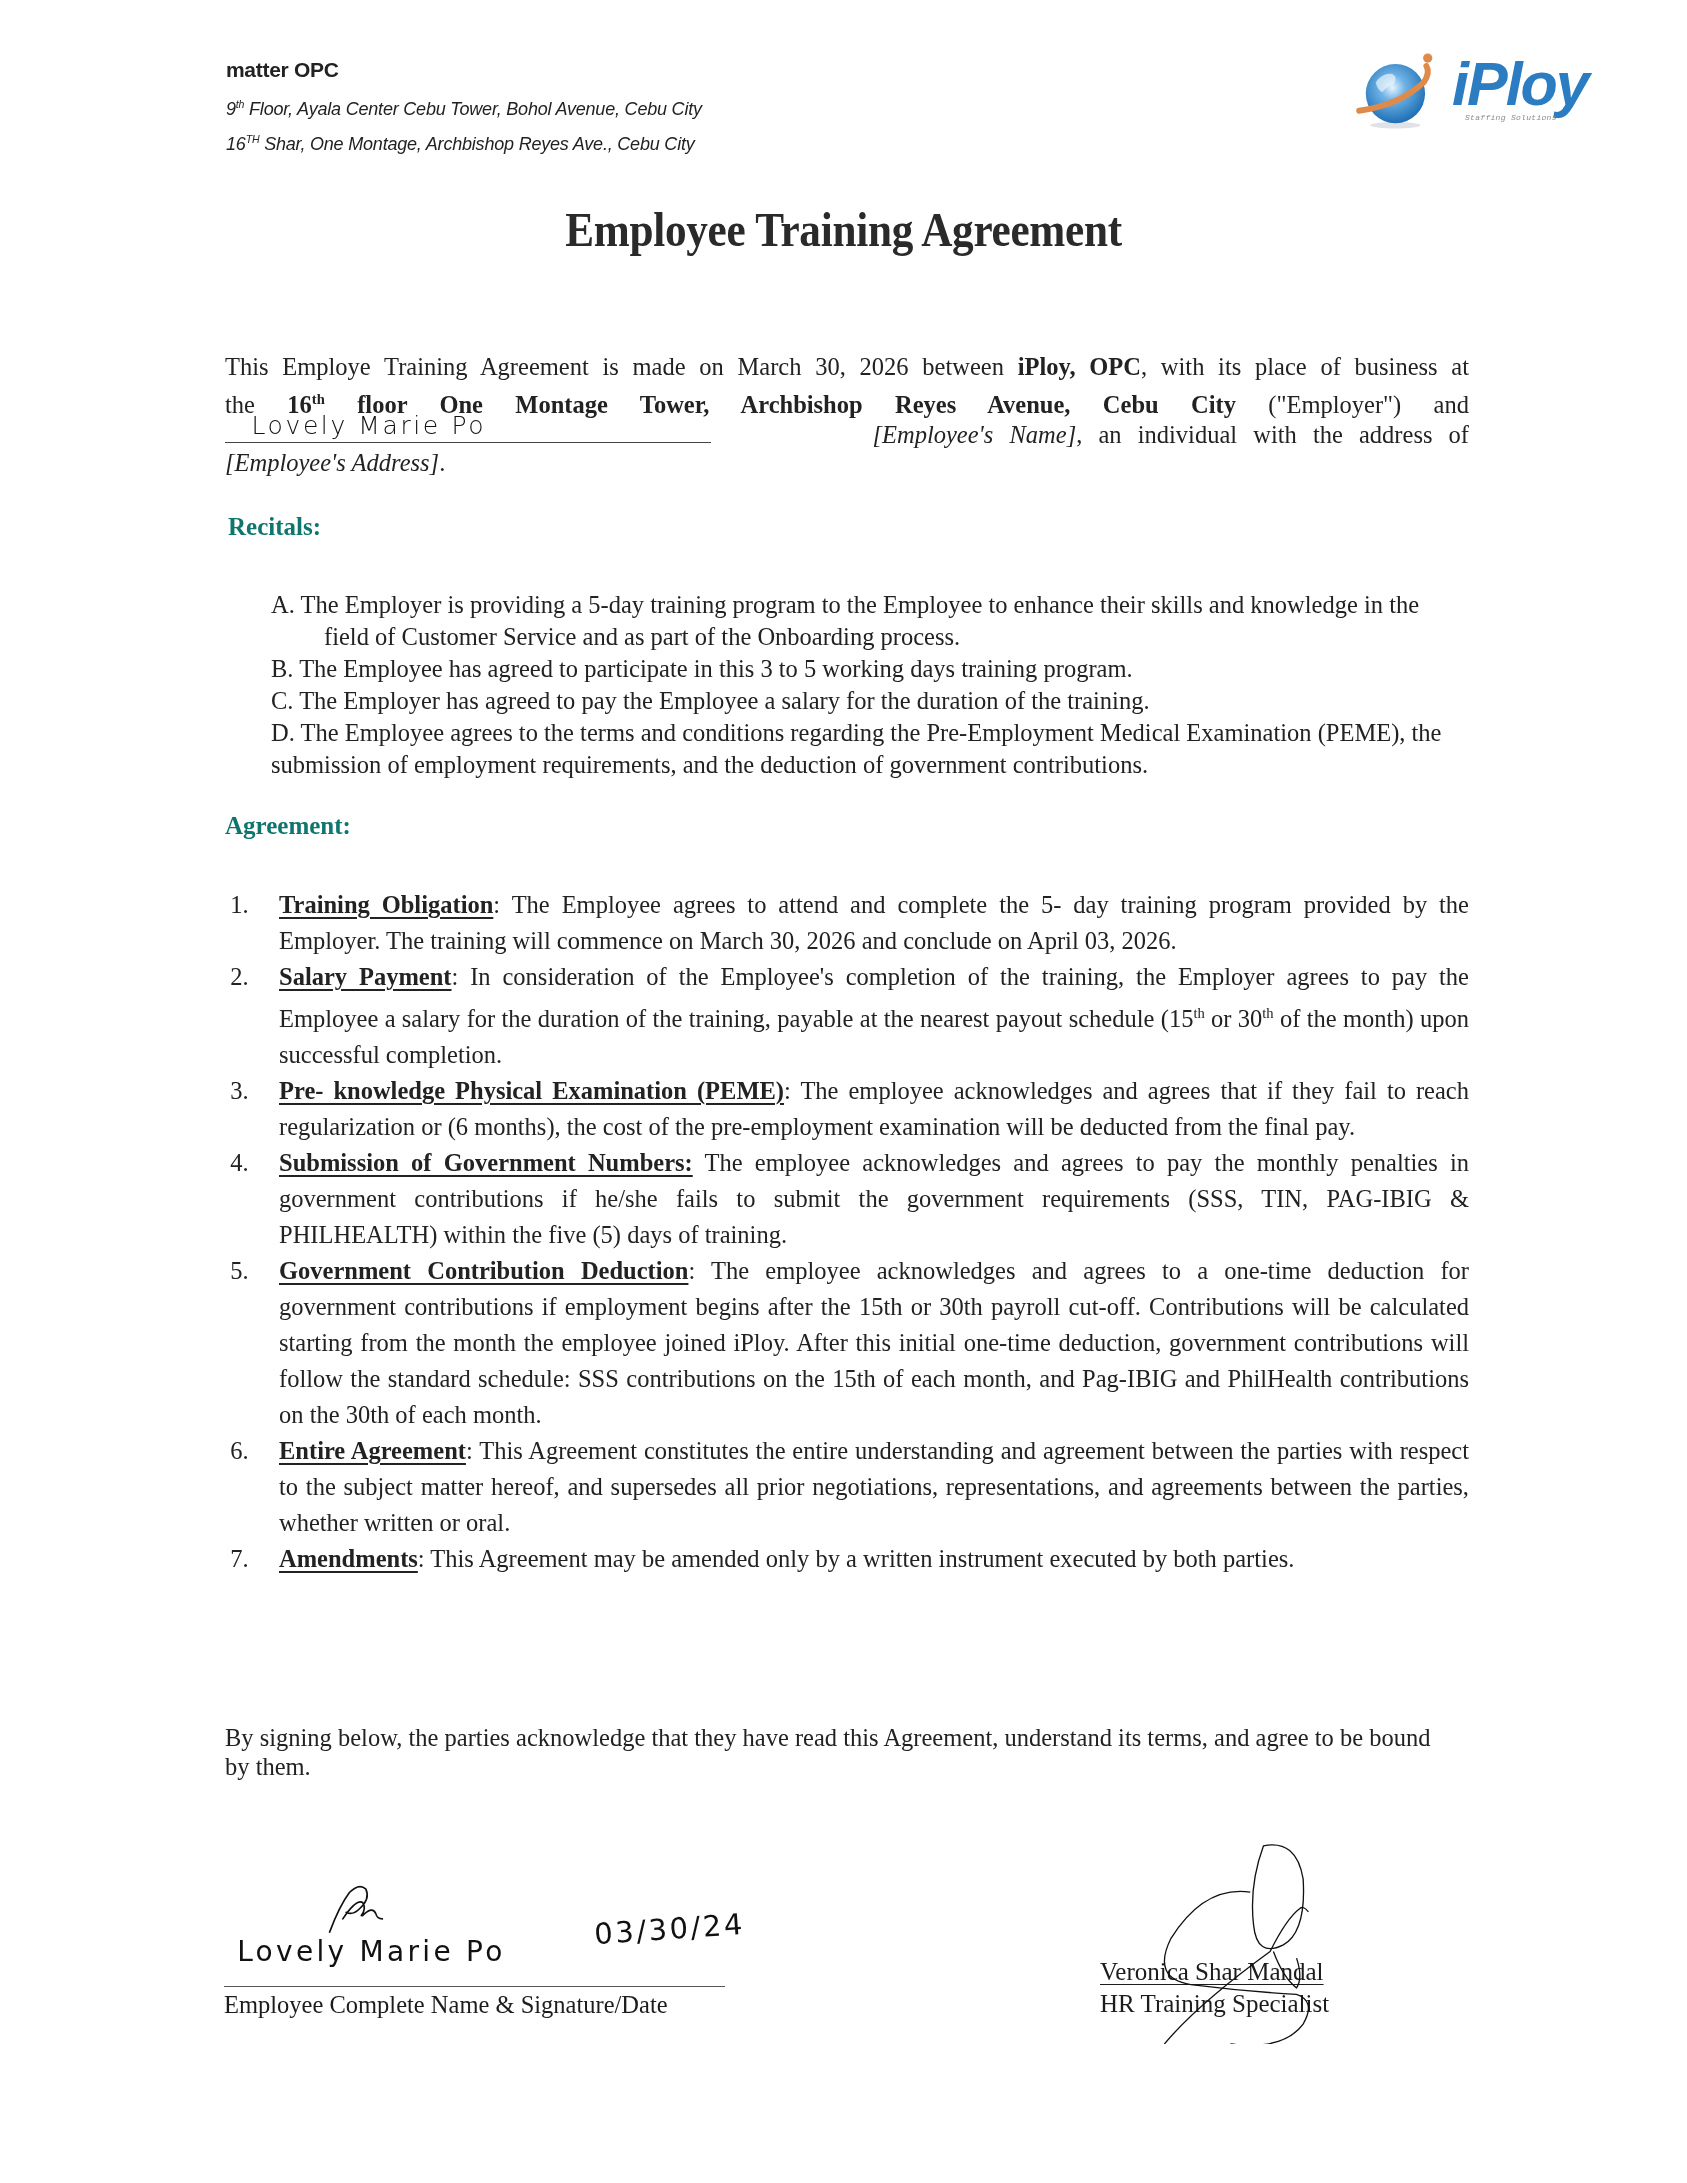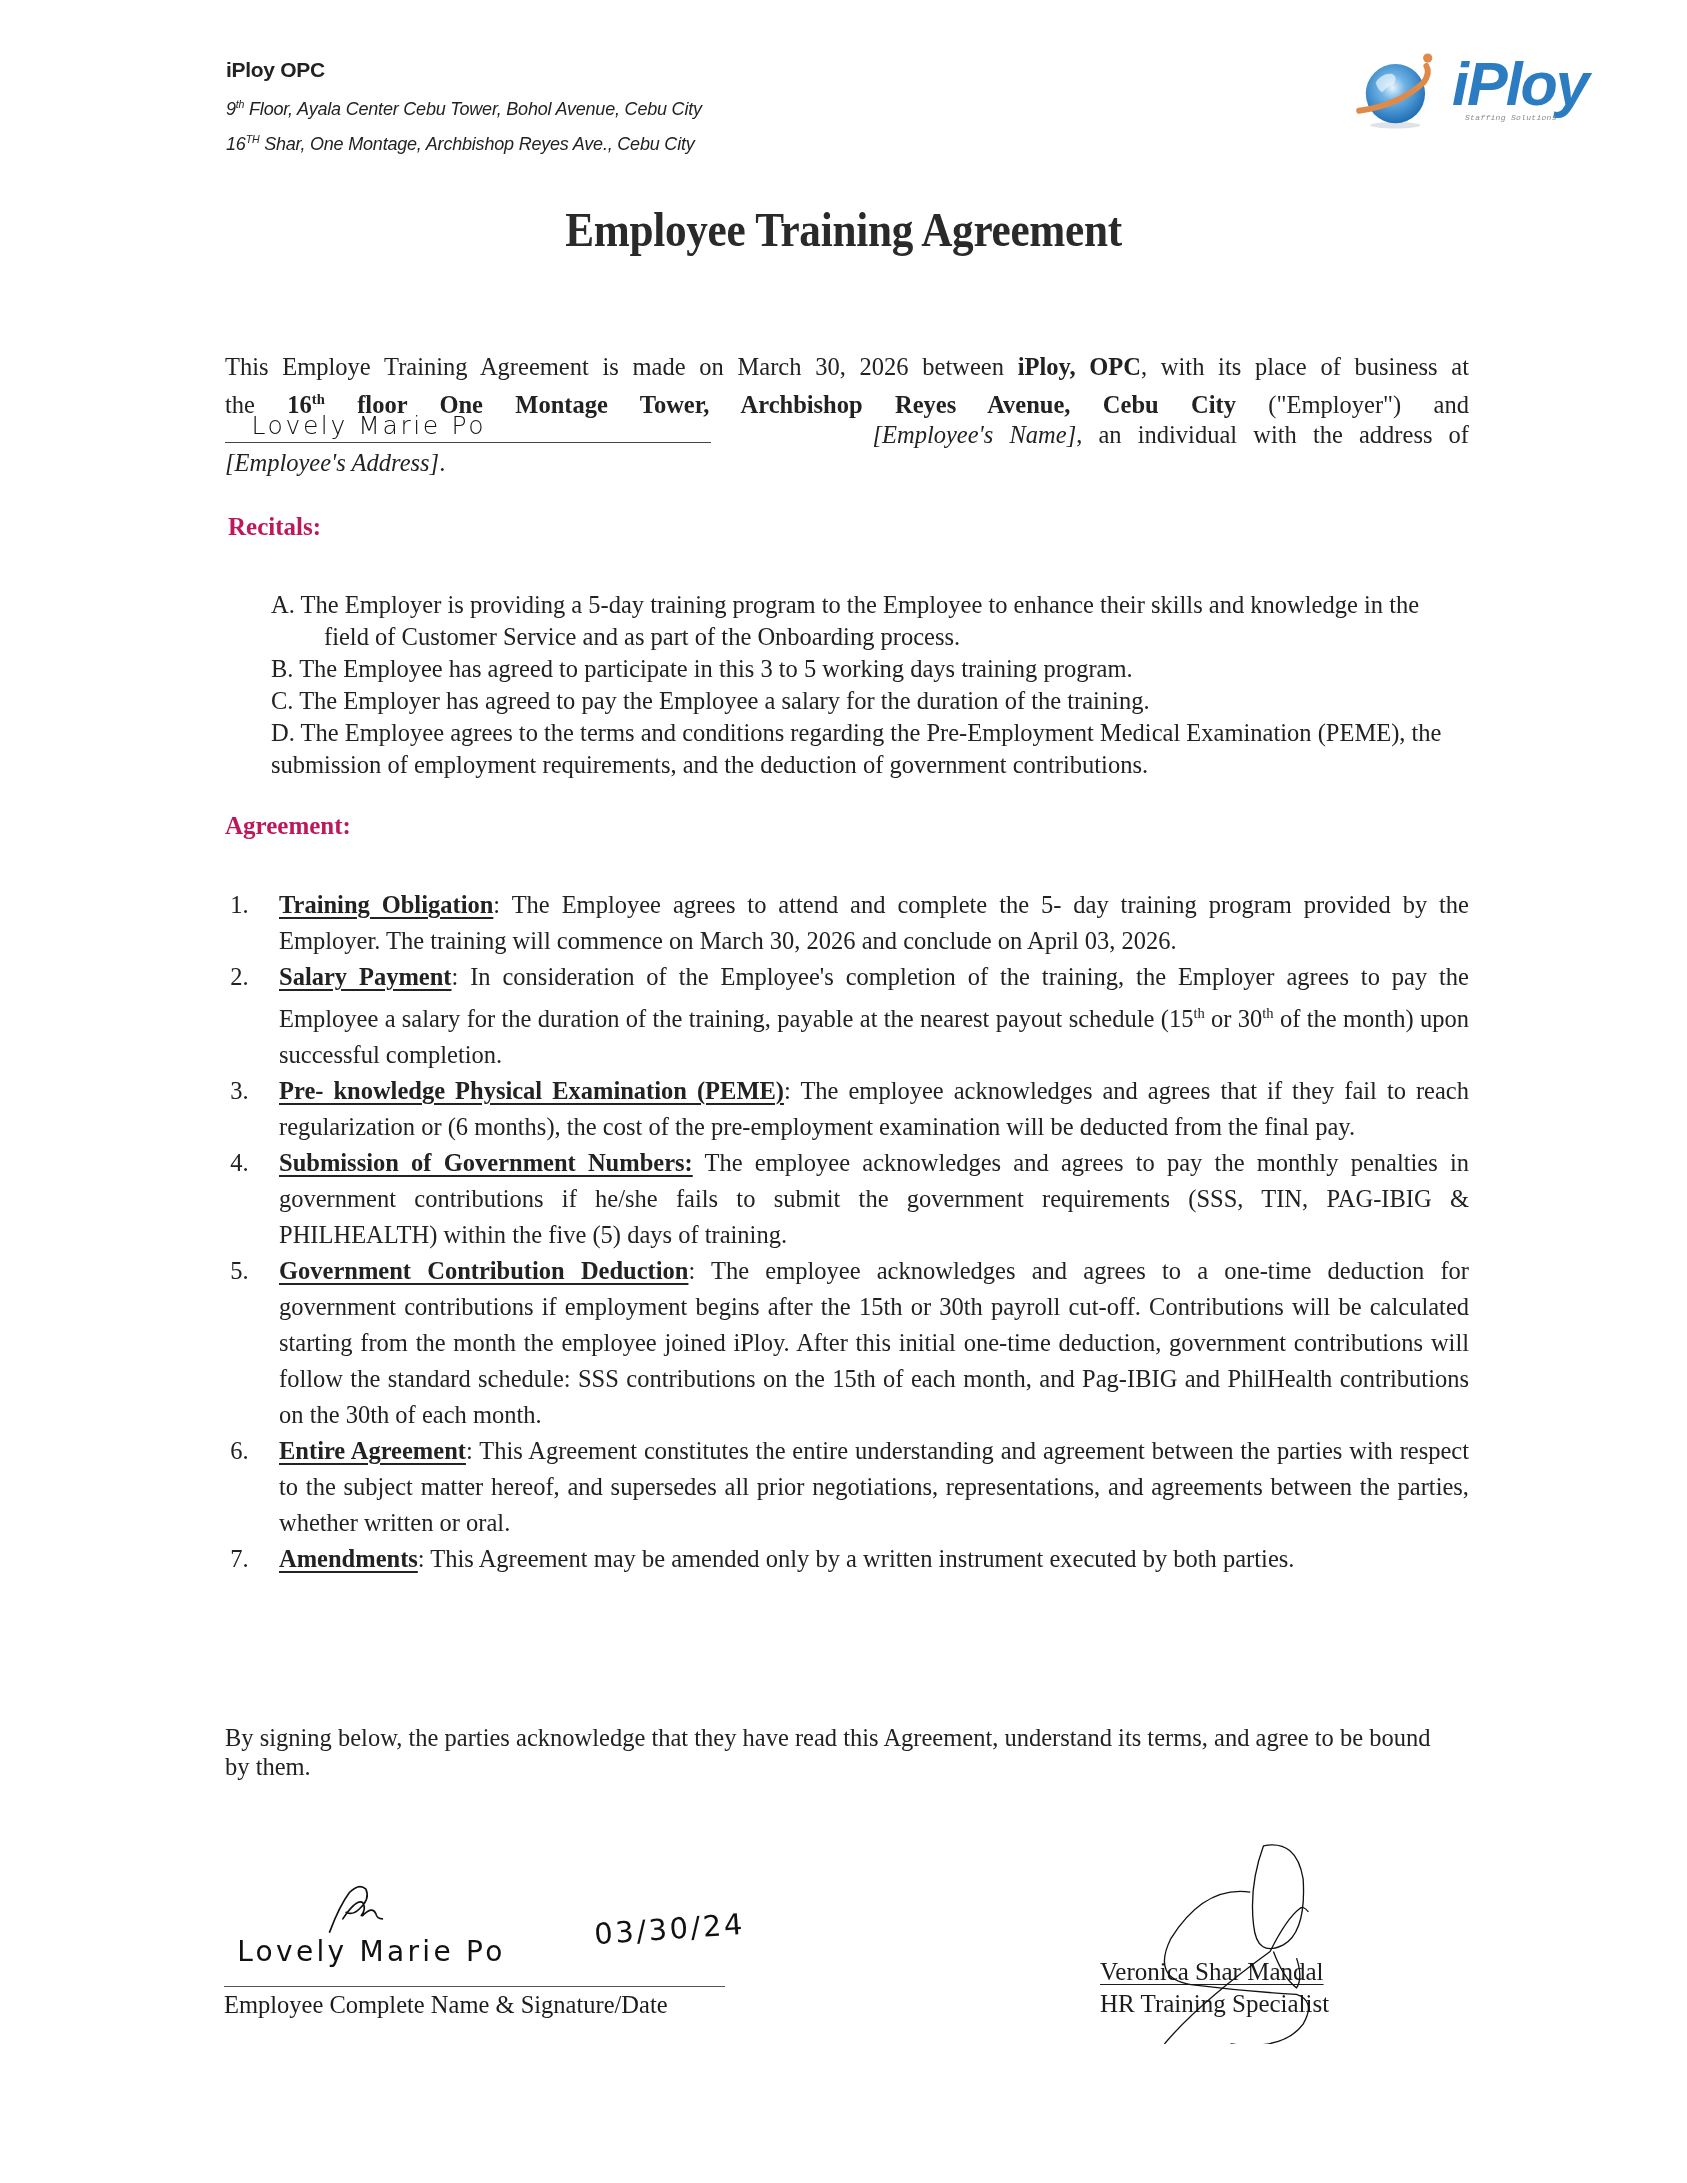--- a/index.html
+++ b/index.html
@@ -21,21 +21,21 @@
 
   
   .body-text { font-family: "Liberation Serif", serif; font-size: 24.5px; color: #222; }
   #intro { position: absolute; left: 225px; top: 351px; width: 1244px; line-height: 32px; text-align: justify; }
   #intro sup { font-size: 14.6px; }
   .intro-line { display: block; height: 32px; position: relative; }
   .blank { display: inline-block; border-bottom: 1.3px solid #444; position: relative; vertical-align: baseline; }
   .handwriting { font-family: "DejaVu Sans", sans-serif; font-size: 25px; color: #111; position: absolute; letter-spacing: 2.6px; font-weight: 300; }
   .ital { font-style: italic; }
 
-  .section-heading { position: absolute; left: 228px; font-family: "Liberation Serif", serif; font-weight: bold; font-size: 25px; color: #be185d; }
+  .section-heading { position: absolute; left: 228px; font-family: "Liberation Serif", serif; font-weight: bold; font-size: 25px; color: #0f766e; }
 
   #recitals { position: absolute; left: 271px; top: 589px; width: 1191px; line-height: 32px; }
   .recital { position: relative; padding-left: 53px; text-indent: -53px; }
 
   #agreement-list { position: absolute; left: 225px; top: 887px; width: 1244px; line-height: 36px; }
   .clause { position: relative; padding-left: 54px; text-align: justify; margin-bottom: 0; }
   .clause-num { position: absolute; left: 5.3px; top: 0; }
   .clause-title { font-weight: bold; text-decoration: underline; text-decoration-thickness: 2px; text-underline-offset: 4px; }
   .clause sup { font-size: 14.6px; }
 
@@ -51,21 +51,21 @@
 
   #hr-sig-block { position: absolute; left: 1098px; top: 1826px; width: 331px; height: 218px; }
   #hr-name { position: absolute; left: 2px; top: 132px; font-family: "Liberation Serif", serif; font-size: 25px; text-decoration: underline; text-decoration-thickness: 1.3px; text-underline-offset: 4px; white-space: nowrap; }
   #hr-title { position: absolute; left: 2px; top: 164px; font-family: "Liberation Serif", serif; font-size: 25px; white-space: nowrap; }
   #hr-sig-svg { position: absolute; left: 0; top: 0; width: 331px; height: 218px; pointer-events: none; }
 </style>
 </head>
 <body>
 
 <div id="letterhead">
-  <div id="company-name">iPloy OPC</div>
+  <div id="company-name">matter OPC</div>
   <div class="addr-line"><span>9</span><sup>th</sup><span> Floor, Ayala Center Cebu Tower, Bohol Avenue, Cebu City</span></div>
   <div class="addr-line"><span>16</span><sup>TH</sup><span> Shar, One Montage, Archbishop Reyes Ave., Cebu City</span></div>
 </div>
 
 <div id="logo">
   <svg width="112" height="86" viewBox="0 0 170 130" style="position:absolute;left:0;top:0;">
     <defs>
       <radialGradient id="globeGrad" cx="0.45" cy="0.4" r="0.6">
         <stop offset="0" stop-color="#e8f4fd"></stop>
         <stop offset="0.35" stop-color="#6fb3e6"></stop>

